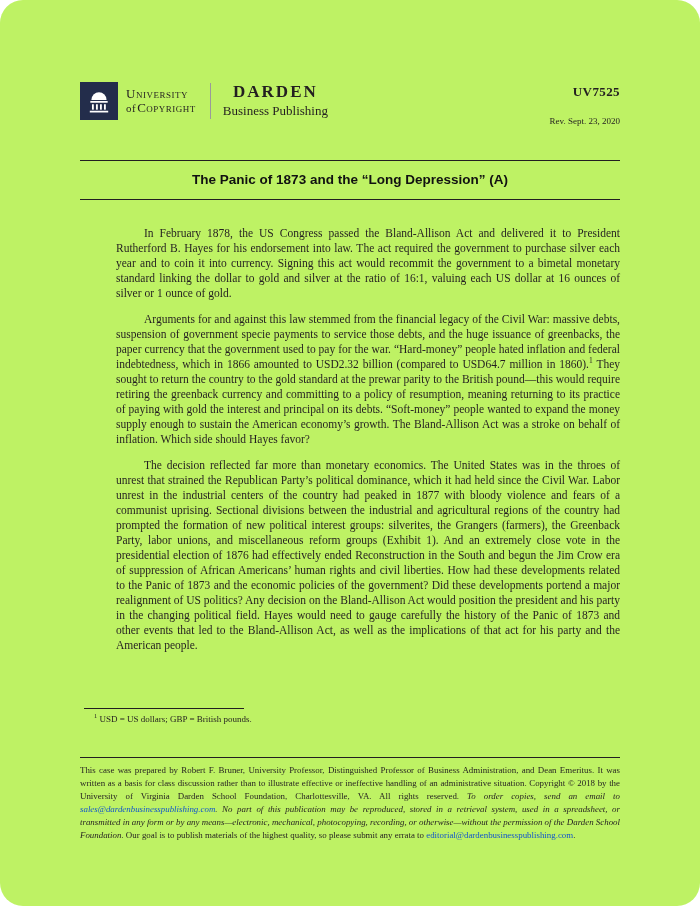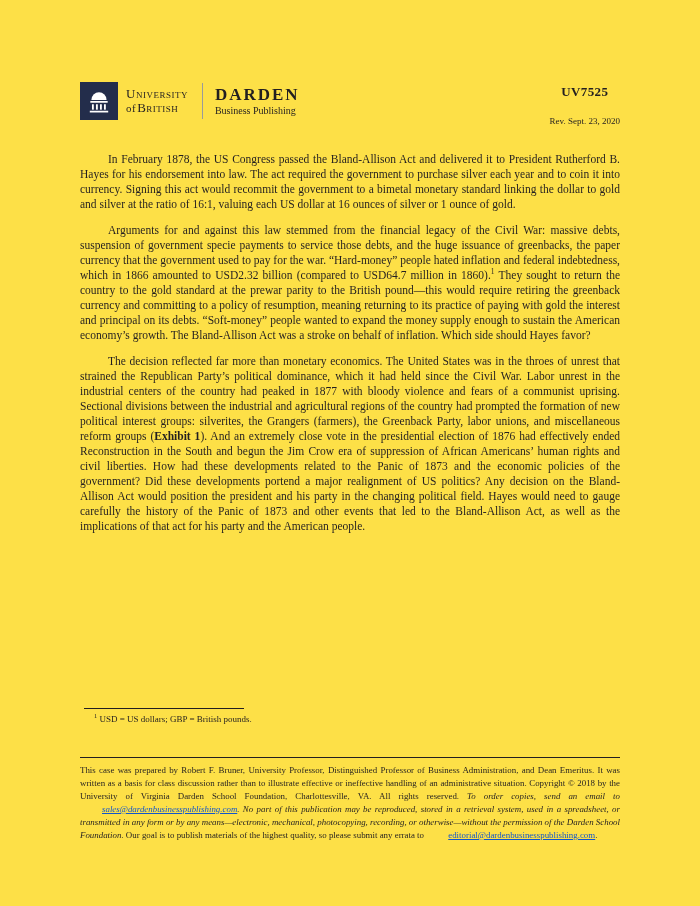--- a/index.html
+++ b/index.html
@@ -2,25 +2,26 @@
 <html><head>
 <meta charset="utf-8">
 <style>
   * { box-sizing: border-box; margin: 0; padding: 0; }
   html, body { background: #ffffff; }
   .page {
     position: relative;
     width: 700px;
     height: 906px;
     margin: 0 auto;
-    background: #fde047;
+    background: #bef264;
     font-family: "Liberation Serif", serif;
     color: #231f20;
     padding: 82px 80px 0 80px;
     overflow: hidden;
+    border-radius: 23px;
   }
 
   
   .masthead {
     display: flex;
     justify-content: space-between;
     align-items: flex-start;
   }
   .logo { display: flex; align-items: center; }
   .logo-box {
@@ -53,54 +54,54 @@
   }
   .darden-name {
     font-size: 17px;
     letter-spacing: 2px;
     font-weight: 600;
     color: #231f20;
     line-height: 1.05;
     text-align: center;
   }
   .darden-sub {
-    font-size: 10px;
+    font-size: 13px;
     color: #231f20;
     margin-top: 2px;
   }
-  .docinfo { text-align: center; padding-top: 2px; }
+  .docinfo { text-align: right; padding-top: 2px; }
   .docnum { font-size: 13px; font-weight: 600; letter-spacing: 0.4px; }
   .docrev { font-size: 9px; margin-top: 16px; }
 
   
   .title-block {
     margin-top: 34px;
     border-top: 1px solid #231f20;
     border-bottom: 1px solid #231f20;
     padding: 11px 0 12px 0;
     text-align: center;
   }
   .title-block h1 {
     font-family: "Liberation Sans", sans-serif;
     font-size: 13.5px;
     font-weight: bold;
     color: #111;
   }
 
   
-  .body-text { margin-top: 26px; }
+  .body-text { margin-top: 26px; margin-left: 36px; }
   .body-text p {
     font-size: 11.5px;
     line-height: 15px;
     text-align: justify;
     text-indent: 28px;
     margin-bottom: 11px;
   }
   .body-text sup { font-size: 7.5px; line-height: 0; }
-  .body-text b { font-weight: bold; }
+  .body-text b { font-weight: normal; }
 
   
   .footnote-block {
     position: absolute;
     left: 80px; right: 80px;
     top: 708px;
   }
   .footnote-rule {
     width: 160px;
     border-top: 1px solid #231f20;
@@ -122,23 +123,21 @@
   .footer-rule { border-top: 1px solid #231f20; margin-bottom: 6px; }
   .colophon {
     font-size: 8.9px;
     line-height: 13px;
     text-align: justify;
     color: #231f20;
   }
   .colophon i { }
   .link {
     color: #1155cc;
-    text-decoration: underline;
     cursor: pointer;
-    margin-left: 22px;
   }
   .link.italic { font-style: italic; }
 </style>
 </head>
 <body>
 
 <div class="page">
 
   <header class="masthead">
     <div class="logo">
@@ -148,34 +147,37 @@
           <rect x="4" y="12" width="16" height="1.6" fill="#ffffff"></rect>
           <rect x="5.5" y="15" width="1.7" height="5" fill="#ffffff"></rect>
           <rect x="9.2" y="15" width="1.7" height="5" fill="#ffffff"></rect>
           <rect x="12.9" y="15" width="1.7" height="5" fill="#ffffff"></rect>
           <rect x="16.6" y="15" width="1.7" height="5" fill="#ffffff"></rect>
           <rect x="3.5" y="21" width="17" height="1.6" fill="#ffffff"></rect>
         </svg>
       </div>
       <div class="uva-text">
         <div class="uva-line1">University</div>
-        <div class="uva-line2"><span class="uva-of">of</span><span>British</span></div>
+        <div class="uva-line2"><span class="uva-of">of</span><span>Copyright</span></div>
       </div>
       <div class="logo-divider"></div>
       <div class="darden-text">
         <div class="darden-name">DARDEN</div>
         <div class="darden-sub">Business Publishing</div>
       </div>
     </div>
     <div class="docinfo">
       <div class="docnum">UV7525</div>
       <div class="docrev">Rev. Sept. 23, 2020</div>
     </div>
   </header>
 
+  <section class="title-block">
+    <h1>The Panic of 1873 and the “Long Depression” (A)</h1>
+  </section>
 
   <main class="body-text">
     <p><span>In February 1878, the US Congress passed the Bland-Allison Act and delivered it to President Rutherford B. Hayes for his endorsement into law. The act required the government to purchase silver each year and to coin it into currency. Signing this act would recommit the government to a bimetal monetary standard linking the dollar to gold and silver at the ratio of 16:1, valuing each US dollar at 16 ounces of silver or 1 ounce of gold.</span></p>
     <p><span>Arguments for and against this law stemmed from the financial legacy of the Civil War: massive debts, suspension of government specie payments to service those debts, and the huge issuance of greenbacks, the paper currency that the government used to pay for the war. “Hard-money” people hated inflation and federal indebtedness, which in 1866 amounted to USD2.32 billion (compared to USD64.7 million in 1860).</span><sup>1</sup><span> They sought to return the country to the gold standard at the prewar parity to the British pound—this would require retiring the greenback currency and committing to a policy of resumption, meaning returning to its practice of paying with gold the interest and principal on its debts. “Soft-money” people wanted to expand the money supply enough to sustain the American economy’s growth. The Bland-Allison Act was a stroke on behalf of inflation. Which side should Hayes favor?</span></p>
     <p><span>The decision reflected far more than monetary economics. The United States was in the throes of unrest that strained the Republican Party’s political dominance, which it had held since the Civil War. Labor unrest in the industrial centers of the country had peaked in 1877 with bloody violence and fears of a communist uprising. Sectional divisions between the industrial and agricultural regions of the country had prompted the formation of new political interest groups: silverites, the Grangers (farmers), the Greenback Party, labor unions, and miscellaneous reform groups (</span><b>Exhibit 1</b><span>). And an extremely close vote in the presidential election of 1876 had effectively ended Reconstruction in the South and begun the Jim Crow era of suppression of African Americans’ human rights and civil liberties. How had these developments related to the Panic of 1873 and the economic policies of the government? Did these developments portend a major realignment of US politics? Any decision on the Bland-Allison Act would position the president and his party in the changing political field. Hayes would need to gauge carefully the history of the Panic of 1873 and other events that led to the Bland-Allison Act, as well as the implications of that act for his party and the American people.</span></p>
   </main>
 
   <div class="footnote-block">
     <div class="footnote-rule"></div>
     <div class="footnote"><sup>1</sup><span> USD = US dollars; GBP = British pounds.</span></div>

